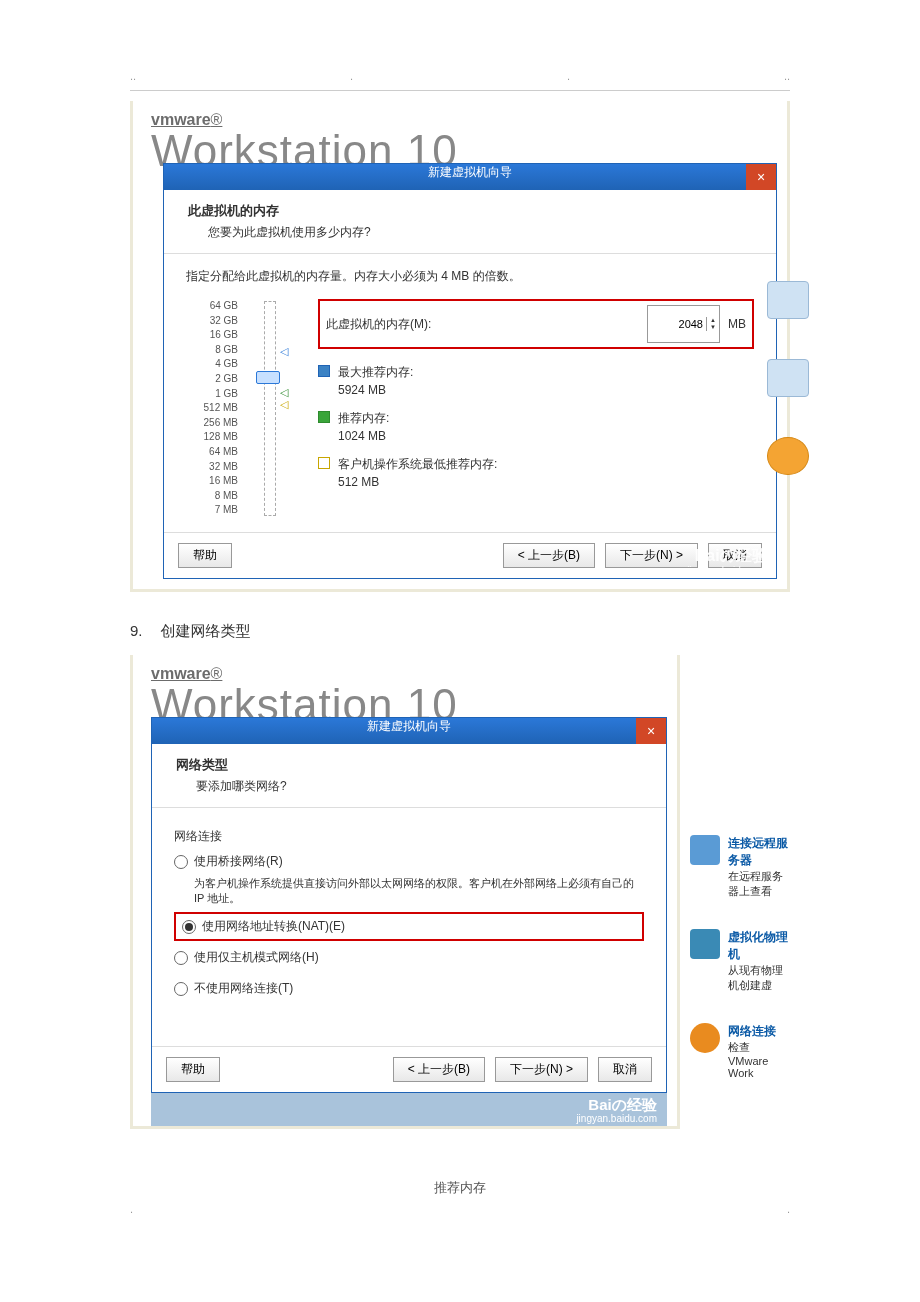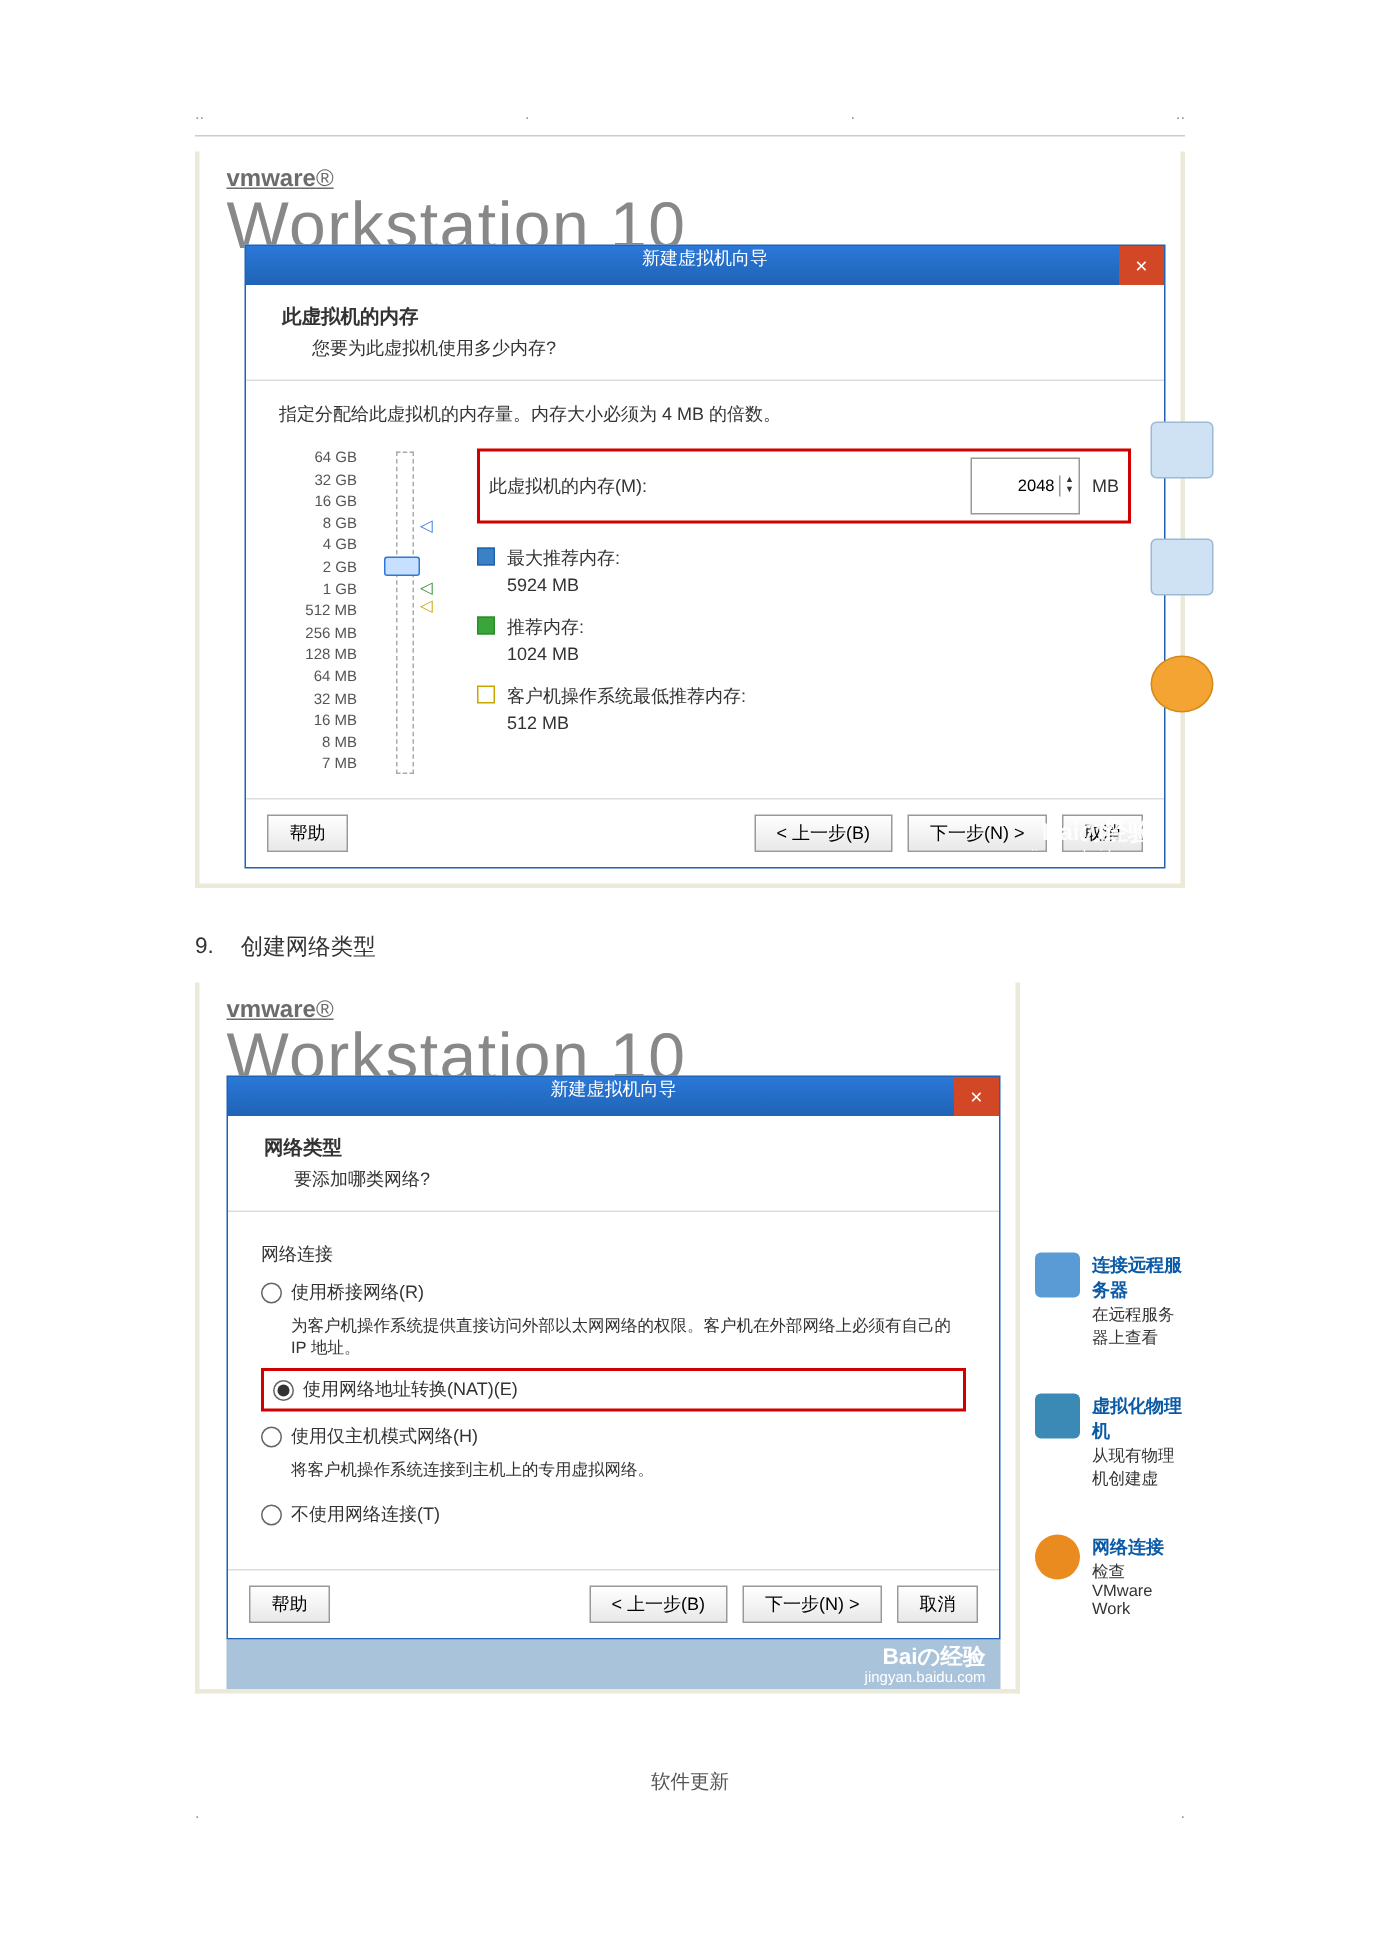--- a/index.html
+++ b/index.html
@@ -214,21 +214,20 @@
             <div class="radio-row" style="margin:0">
               <span class="radio sel"></span>
               <span class="radio-label">使用网络地址转换(NAT)(E)</span>
             </div>
           </div>
 
           <div class="radio-row">
             <span class="radio"></span>
             <span class="radio-label">使用仅主机模式网络(H)</span>
           </div>
-          <div class="radio-desc">将客户机操作系统连接到主机上的专用虚拟网络。</div>
 
           <div class="radio-row" style="margin-top:14px">
             <span class="radio"></span>
             <span class="radio-label">不使用网络连接(T)</span>
           </div>
         </div>
         <div class="dlg-foot">
           <button class="btn">帮助</button>
           <span class="spacer"></span>
           <button class="btn">&lt; 上一步(B)</button>
@@ -260,18 +259,18 @@
       <div class="side-item">
         <div class="ic or"></div>
         <div>
             <div class="t">网络连接</div>
             <div class="s">检查 VMware Work</div>
           </div>
       </div>
     </div>
   </div>
 
-  <div class="footer">软件更新</div>
+  <div class="footer">推荐内存</div>
   <div style="display:flex;justify-content:space-between;font-size:11px;color:#999;margin-top:6px;">
       <span>.</span>
       <span>.</span>
     </div>
 </div>
 
 </body></html>

